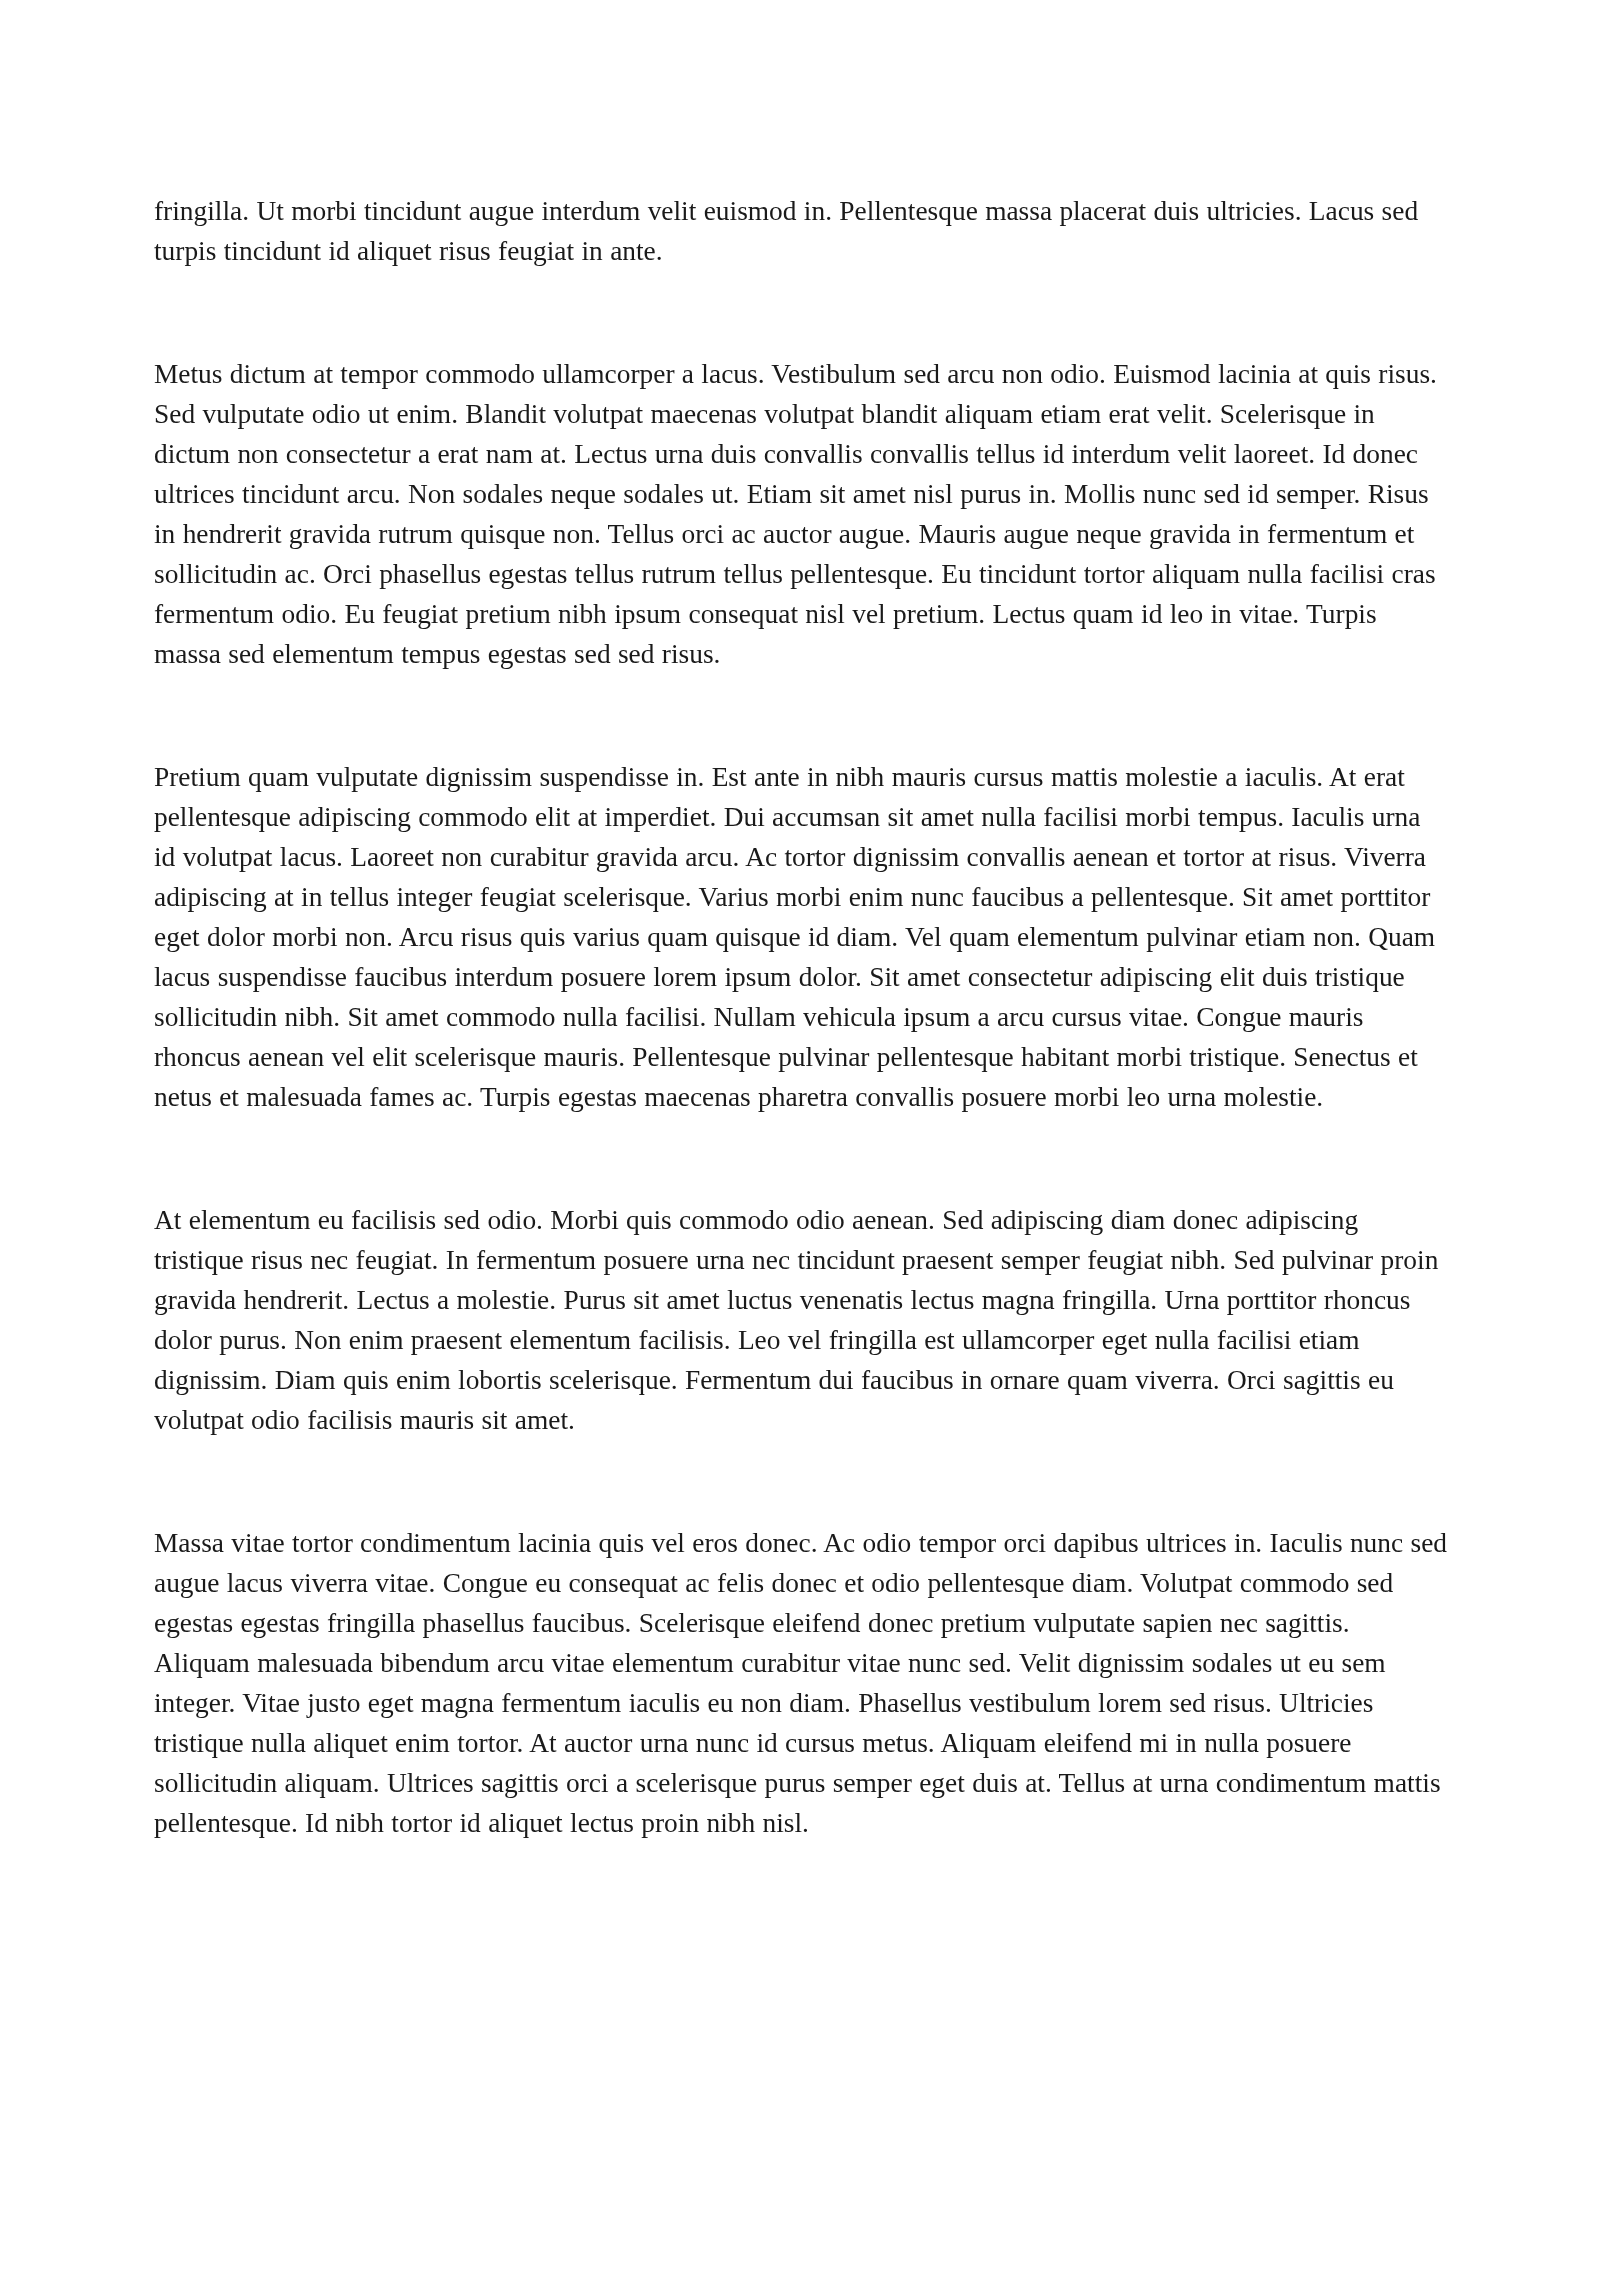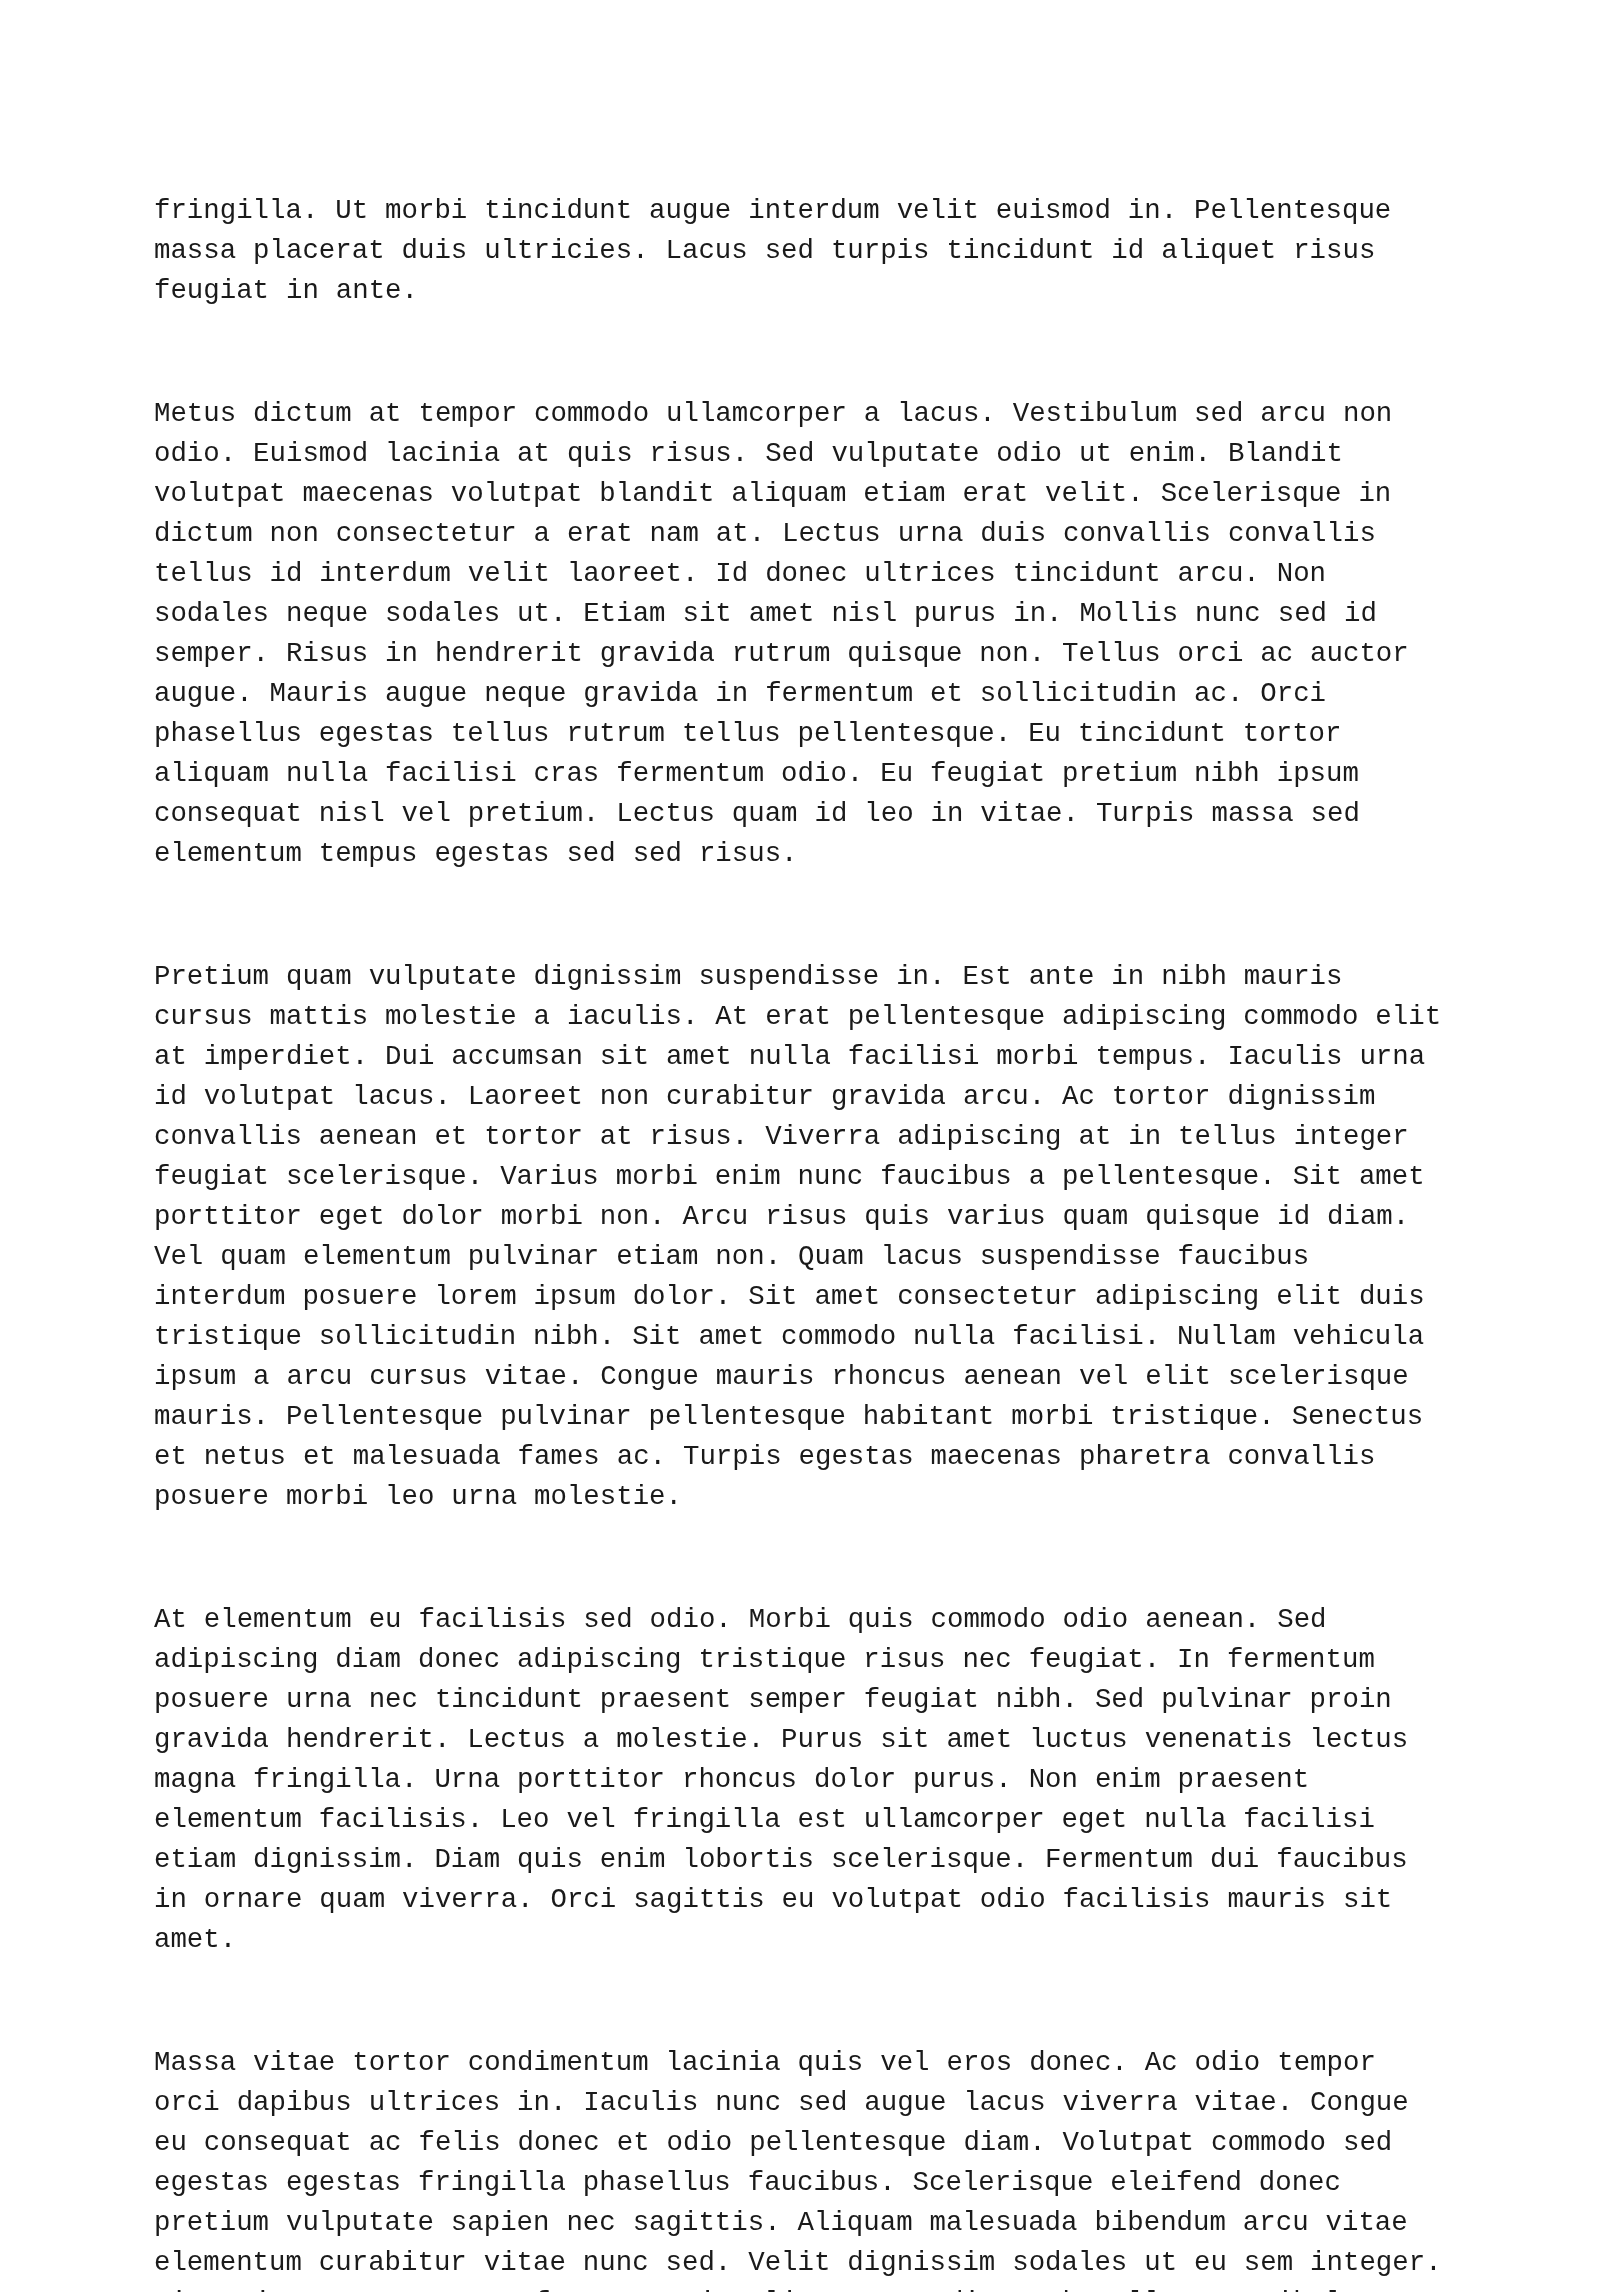--- a/index.html
+++ b/index.html
@@ -8,21 +8,21 @@
     background: #ffffff;
   }
   .page {
     position: relative;
     width: 1621px;
     height: 2293px;
     background: #ffffff;
     overflow: hidden;
     box-sizing: border-box;
     padding: 191px 173px 0 154px;
-    font-family: Liberation Mono, monospace;
+    font-family: Liberation Serif, serif;
     font-size: 27.4px;
     line-height: 40px;
     color: #1a1a1a;
     text-align: left;
   }
   .page p {
     margin: 0 0 83px 0;
     padding: 0;
     word-spacing: 0.5px;
   }

